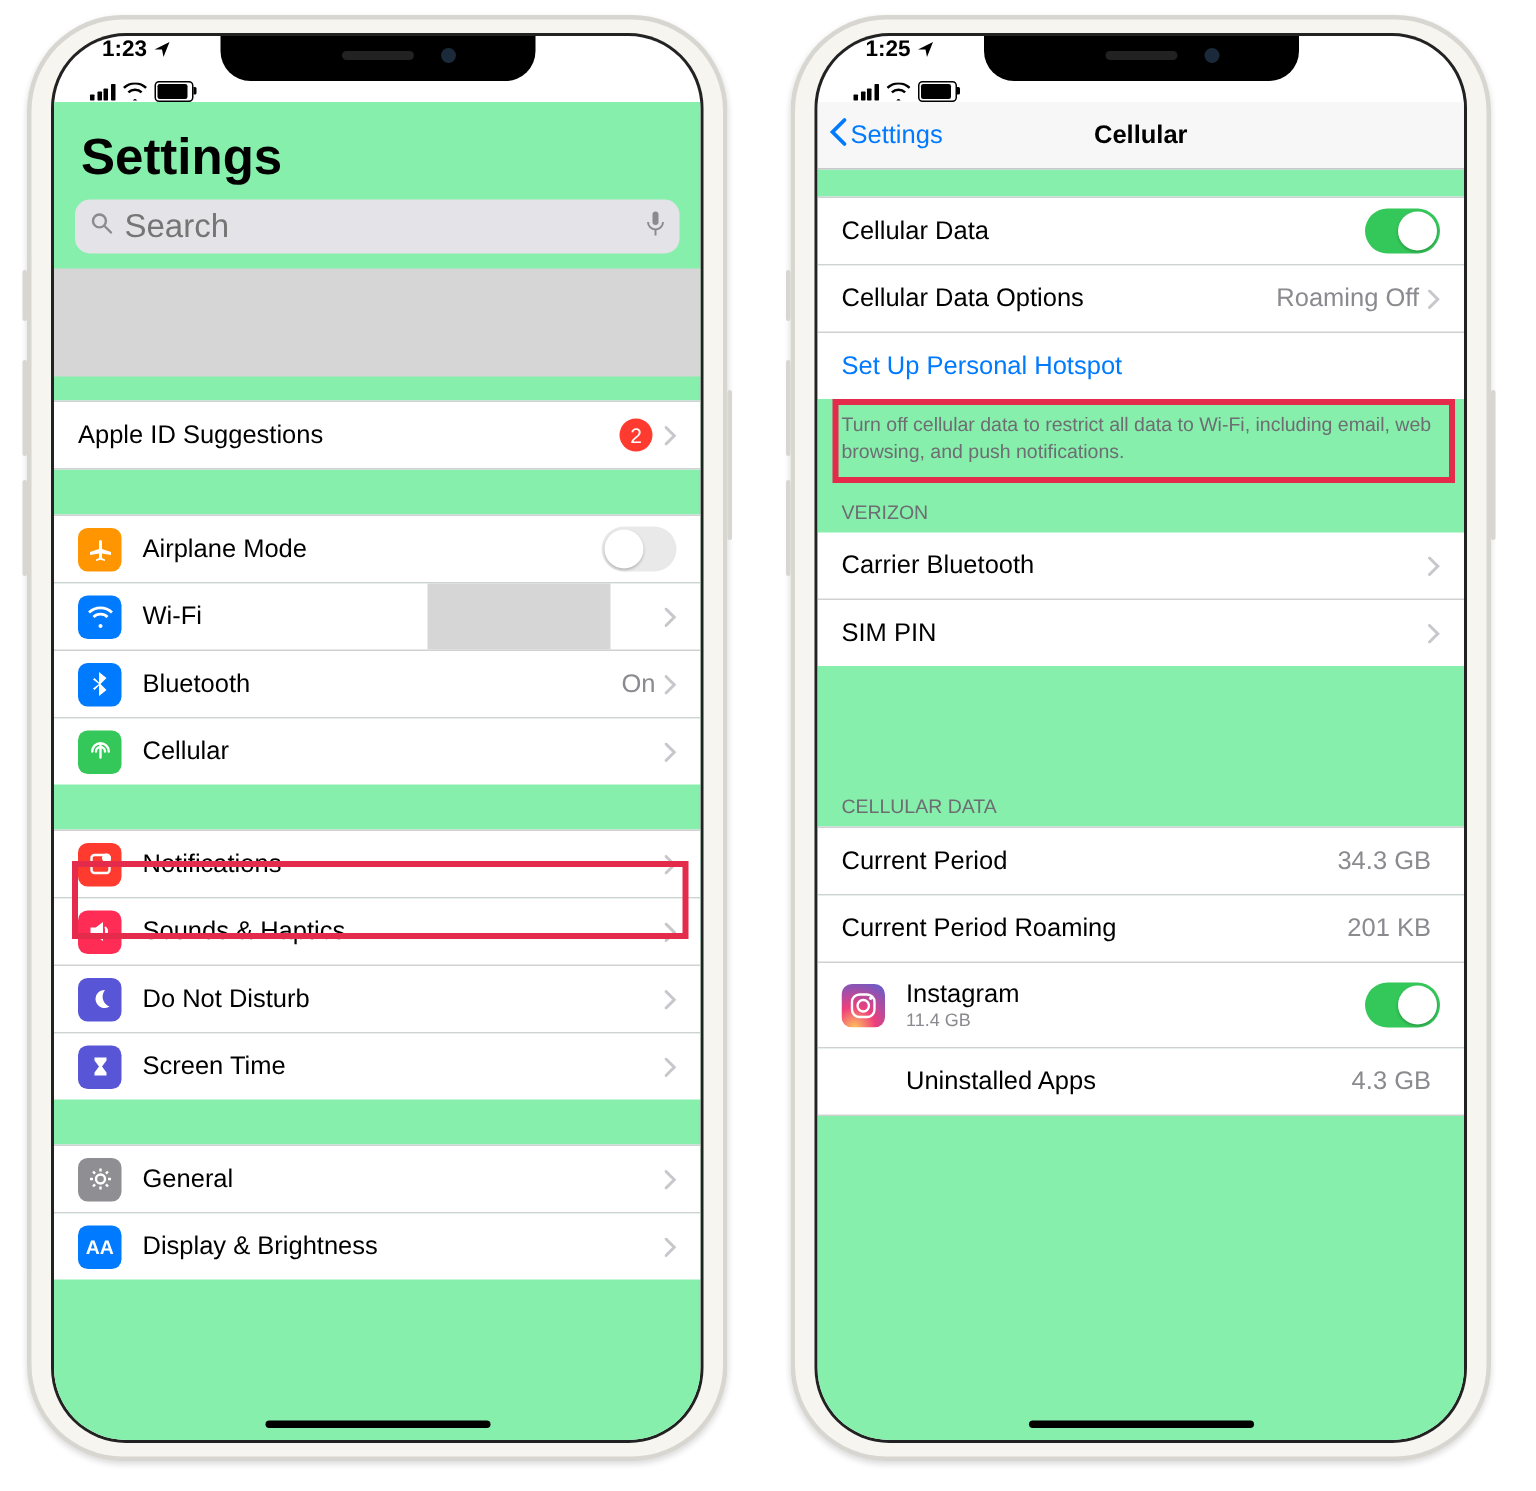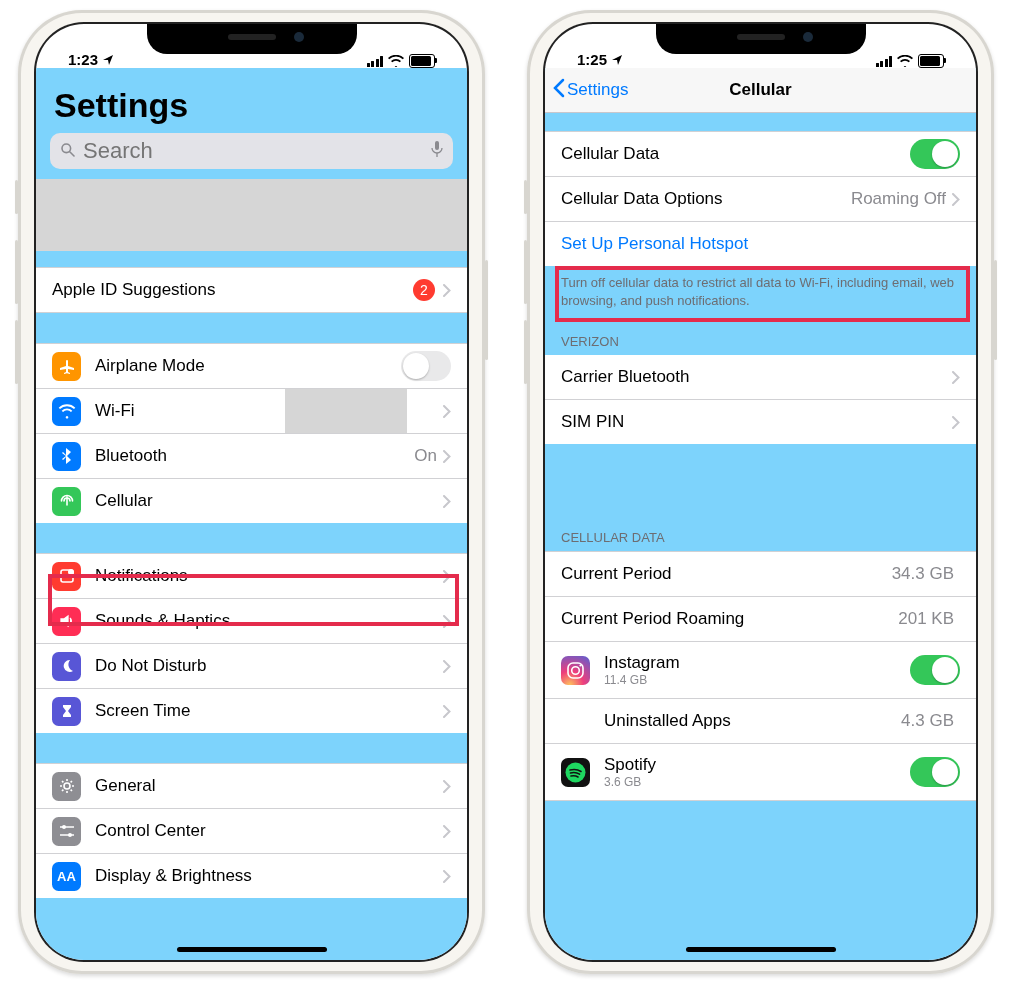--- a/index.html
+++ b/index.html
@@ -5,27 +5,27 @@
 body { margin:0; padding:0; background:#fff; font-family:-apple-system,'Helvetica Neue',Helvetica,Arial,sans-serif; width:1024px; height:994px; }
 .stage { display:flex; gap:42px; padding:10px 18px; }
 .phone { width:467px; height:964px; background:#f7f5f0; border-radius:64px; position:relative; box-shadow:inset 0 0 0 3px #d8d6d0,0 2px 4px rgba(0,0,0,.15); }
 .screen { position:absolute; left:18px; right:18px; top:14px; bottom:14px; background:#fff; border-radius:48px; overflow:hidden; box-shadow:0 0 0 2px #222; }
 .notch { position:absolute; top:0; left:50%; transform:translateX(-50%); width:210px; height:30px; background:#000; border-bottom-left-radius:20px; border-bottom-right-radius:20px; z-index:20; }
 .notch::before{content:"";position:absolute;left:50%;top:10px;width:48px;height:6px;background:#222;border-radius:3px;transform:translateX(-50%);}
 .notch::after{content:"";position:absolute;left:calc(50% + 42px);top:8px;width:10px;height:10px;background:#1a2a3a;border-radius:50%;}
 .homebar{position:absolute;bottom:8px;left:50%;transform:translateX(-50%);width:150px;height:5px;background:#000;border-radius:3px;z-index:20;}
 .side-btn{position:absolute;background:#d8d6d0;border-radius:3px;}
 .side-l1{left:-3px;top:170px;width:3px;height:34px;} .side-l2{left:-3px;top:230px;width:3px;height:64px;} .side-l3{left:-3px;top:310px;width:3px;height:64px;} .side-r{right:-3px;top:250px;width:3px;height:100px;}
-.statusbar{height:44px;display:flex;justify-content:space-between;align-items:flex-end;padding:0 24px;font-size:15px;font-weight:600;color:#000;}
+.statusbar{height:44px;display:flex;justify-content:space-between;align-items:flex-start;padding:0 24px;font-size:15px;font-weight:600;color:#000;flex-direction:column;}
 .sb-left{display:flex;align-items:center;gap:4px;padding-left:8px;}
 .sb-right{display:flex;align-items:center;gap:5px;padding-right:8px;}
 .signal{display:flex;align-items:flex-end;gap:1.5px;height:11px;} .signal span{width:3px;background:#000;border-radius:.5px;} .signal span:nth-child(1){height:4px;} .signal span:nth-child(2){height:6px;} .signal span:nth-child(3){height:8px;} .signal span:nth-child(4){height:11px;}
 .wifi svg,.loc svg{display:block;}
 .battery{width:24px;height:12px;border:1px solid #000;border-radius:3px;position:relative;} .battery::after{content:"";position:absolute;right:-3px;top:3px;width:2px;height:5px;background:#000;border-radius:0 1px 1px 0;} .battery i{position:absolute;left:1px;top:1px;bottom:1px;width:20px;background:#000;border-radius:1.5px;}
-.content{height:calc(100% - 44px);background:#7dd3fc;overflow:hidden;position:relative;}
+.content{height:calc(100% - 44px);background:#86efac;overflow:hidden;position:relative;}
 .big-title{font-size:34px;font-weight:700;color:#000;padding:18px 18px 8px;}
 .search{margin:0 14px 10px;height:36px;background:#e3e3e8;border-radius:10px;display:flex;align-items:center;padding:0 10px;gap:6px;color:#8a8a8f;}
 .search input{border:0;background:transparent;flex:1;font-size:22px;color:#8a8a8f;outline:none;}
 .block-grey{height:72px;background:#d6d6d6;margin:0;}
 .row{height:44px;background:#fff;display:flex;align-items:center;padding:0 16px;border-bottom:.5px solid #d1d1d4;font-size:17px;color:#000;position:relative;}
 .row.first{border-top:.5px solid #d1d1d4;}
 .row.last{border-bottom:0;}
 .icn{width:29px;height:29px;border-radius:6.5px;margin-right:14px;display:flex;align-items:center;justify-content:center;color:#fff;flex-shrink:0;}
 .lbl{flex:1;}
 .val{color:#8a8a8f;font-size:17px;margin-right:6px;}
@@ -237,36 +237,20 @@
                   <path d="M9 2v2M9 14v2M2 9h2M14 9h2M4 4l1.4 1.4M12.6 12.6L14 14M14 4l-1.4 1.4M5.4 12.6L4 14" stroke="#fff" stroke-width="1.6"></path>
                 </svg>
               </span>
               <span class="lbl">General</span>
               <span class="chev">
                 <svg width="8" height="13" viewBox="0 0 8 13">
                   <path d="M1 1l5.5 5.5L1 12" stroke="#c7c7cc" stroke-width="2" fill="none" stroke-linecap="round"></path>
                 </svg>
               </span>
             </div>
-            <div class="row">
-              <span class="icn" style="background:#8e8e93">
-                <svg width="18" height="18" viewBox="0 0 18 18">
-                  <circle cx="6" cy="5" r="2" fill="#fff"></circle>
-                  <line x1="2" y1="5" x2="16" y2="5" stroke="#fff" stroke-width="1.6"></line>
-                  <circle cx="12" cy="13" r="2" fill="#fff"></circle>
-                  <line x1="2" y1="13" x2="16" y2="13" stroke="#fff" stroke-width="1.6"></line>
-                </svg>
-              </span>
-              <span class="lbl">Control Center</span>
-              <span class="chev">
-                <svg width="8" height="13" viewBox="0 0 8 13">
-                  <path d="M1 1l5.5 5.5L1 12" stroke="#c7c7cc" stroke-width="2" fill="none" stroke-linecap="round"></path>
-                </svg>
-              </span>
-            </div>
             <div class="row last">
               <span class="icn" style="background:#007aff">
                 <span style="color:#fff;font-weight:600;font-size:13px">AA</span>
               </span>
               <span class="lbl">Display &amp; Brightness</span>
               <span class="chev">
                 <svg width="8" height="13" viewBox="0 0 8 13">
                   <path d="M1 1l5.5 5.5L1 12" stroke="#c7c7cc" stroke-width="2" fill="none" stroke-linecap="round"></path>
                 </svg>
               </span>
@@ -397,35 +381,19 @@
                 </span>
                 <span class="toggle on">
                   <i></i>
                 </span>
               </div>
               <div class="row indent">
                 <span class="icn"></span>
                 <span class="lbl">Uninstalled Apps</span>
                 <span class="val">4.3 GB</span>
               </div>
-              <div class="row tall ">
-                <span class="icn" style="background:transparent">
-                  <svg width="29" height="29" viewBox="0 0 29 29">
-                    <rect width="29" height="29" rx="7" fill="#111"></rect>
-                    <circle cx="14.5" cy="14.5" r="10" fill="#1ed760"></circle>
-                    <path d="M9 12c4-1 8-.5 11 1.5M9.5 15c3.2-.8 6.5-.4 9 1.2M10 18c2.5-.6 5-.3 7 1" stroke="#111" stroke-width="1.6" fill="none" stroke-linecap="round"></path>
-                  </svg>
-                </span>
-                <span class="stack lbl">
-                  <span>Spotify</span>
-                  <span class="sub">3.6 GB</span>
-                </span>
-                <span class="toggle on">
-                  <i></i>
-                </span>
-              </div>
             </div>
         </div>
         <div class="highlight hl2"></div>
       </div>
     </div>
   </div>
 </div>
 
 </body></html>

